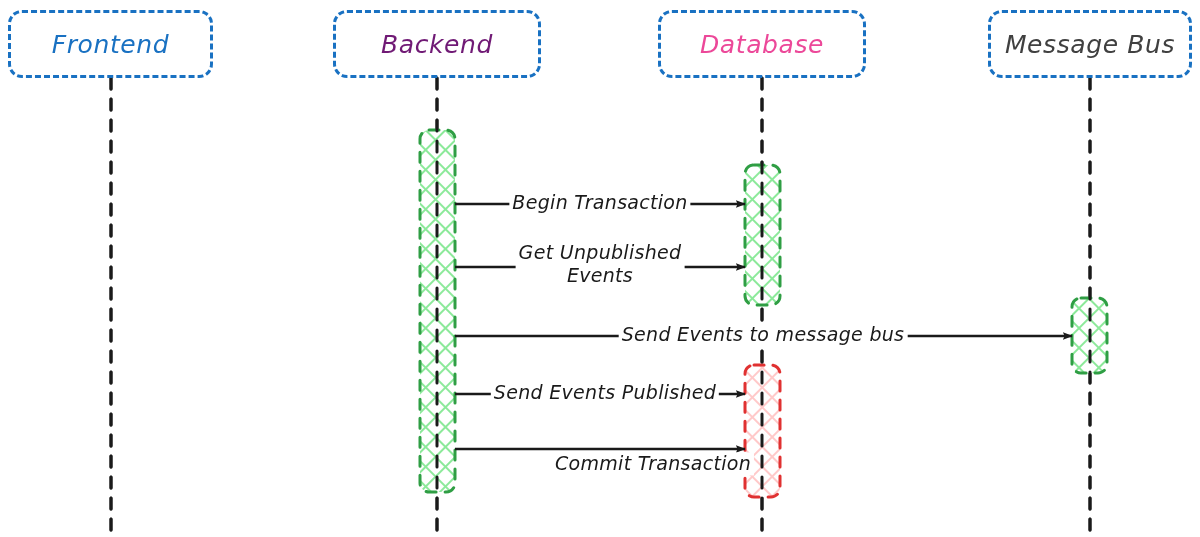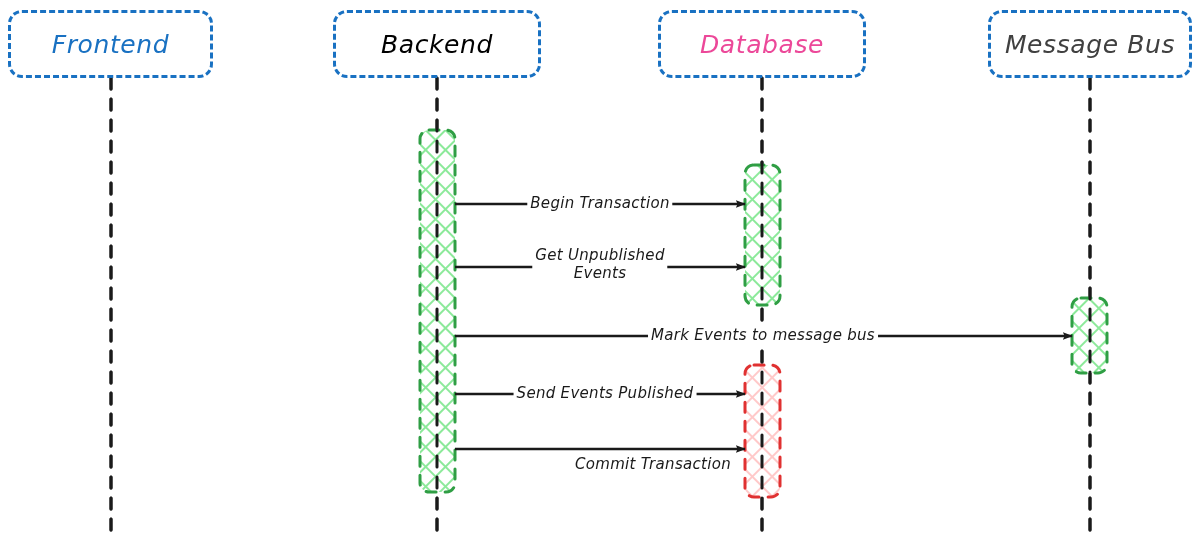--- a/index.html
+++ b/index.html
@@ -20,21 +20,21 @@
     font-size:25px;
     font-family:"DejaVu Sans",sans-serif;
     letter-spacing:0.6px;
     white-space:nowrap;
     font-style:italic;
     font-weight:400;
   }
   .msg-label{
     position:absolute;
     color:#1a1a1a;
-    font-size:15px;
+    font-size:19px;
     font-family:"DejaVu Sans",sans-serif;
     font-style:italic;
     letter-spacing:0.3px;
     text-align:center;
     white-space:pre-line;
     line-height:1.22;
     transform:translate(-50%,-50%);
     background:#ffffff;
     padding:0 3px;
   }
@@ -84,31 +84,31 @@
         <line x1="455" x2="745" y1="394" y2="394" stroke="#1a1a1a" stroke-width="2.4" marker-end="url(#arrowhead)"></line>
         <line x1="455" x2="745" y1="449" y2="449" stroke="#1a1a1a" stroke-width="2.4" marker-end="url(#arrowhead)"></line>
       </g>
   </svg>
 
   <div id="participants-group">
       <div class="participant-box" style="left: 8px; top: 10px; width: 205px; height: 68px; border-color: rgb(25, 113, 194);">
         <span class="participant-label" style="color: rgb(25, 113, 194);">Frontend</span>
       </div>
       <div class="participant-box" style="left: 333px; top: 10px; width: 208px; height: 68px; border-color: rgb(25, 113, 194);">
-        <span class="participant-label" style="color: #000000;">Backend</span>
+        <span class="participant-label" style="color: #701a75;">Backend</span>
       </div>
       <div class="participant-box" style="left: 658px; top: 10px; width: 208px; height: 68px; border-color: rgb(25, 113, 194);">
         <span class="participant-label" style="color: #ec4899;">Database</span>
       </div>
       <div class="participant-box" style="left: 988px; top: 10px; width: 204px; height: 68px; border-color: rgb(25, 113, 194);">
         <span class="participant-label" style="color: #404040;">Message Bus</span>
       </div>
     </div>
   <div id="labels-group">
       <div class="msg-label" style="left: 600px; top: 203px;">Begin Transaction</div>
       <div class="msg-label" style="left: 600px; top: 264px;">Get Unpublished
 Events</div>
-      <div class="msg-label" style="left: 763px; top: 335px;">Mark Events to message bus</div>
+      <div class="msg-label" style="left: 763px; top: 335px;">Send Events to message bus</div>
       <div class="msg-label" style="left: 605px; top: 393px;">Send Events Published</div>
       <div class="msg-label" style="left: 605px; top: 464px; margin-left: 48px;">Commit Transaction</div>
     </div>
 
 </div>
 
 </body></html>

